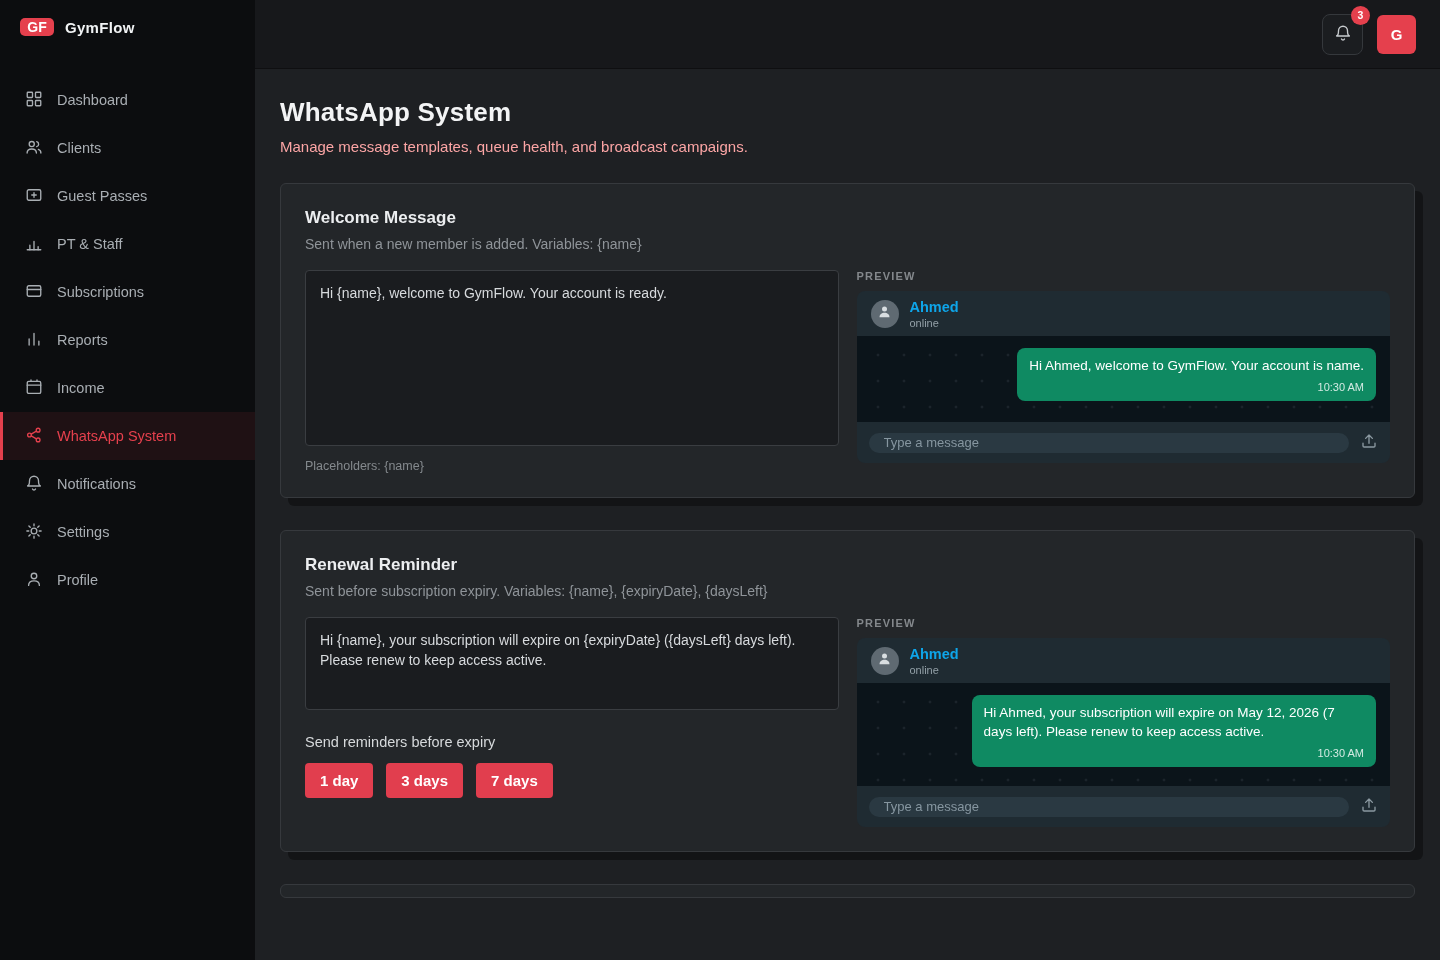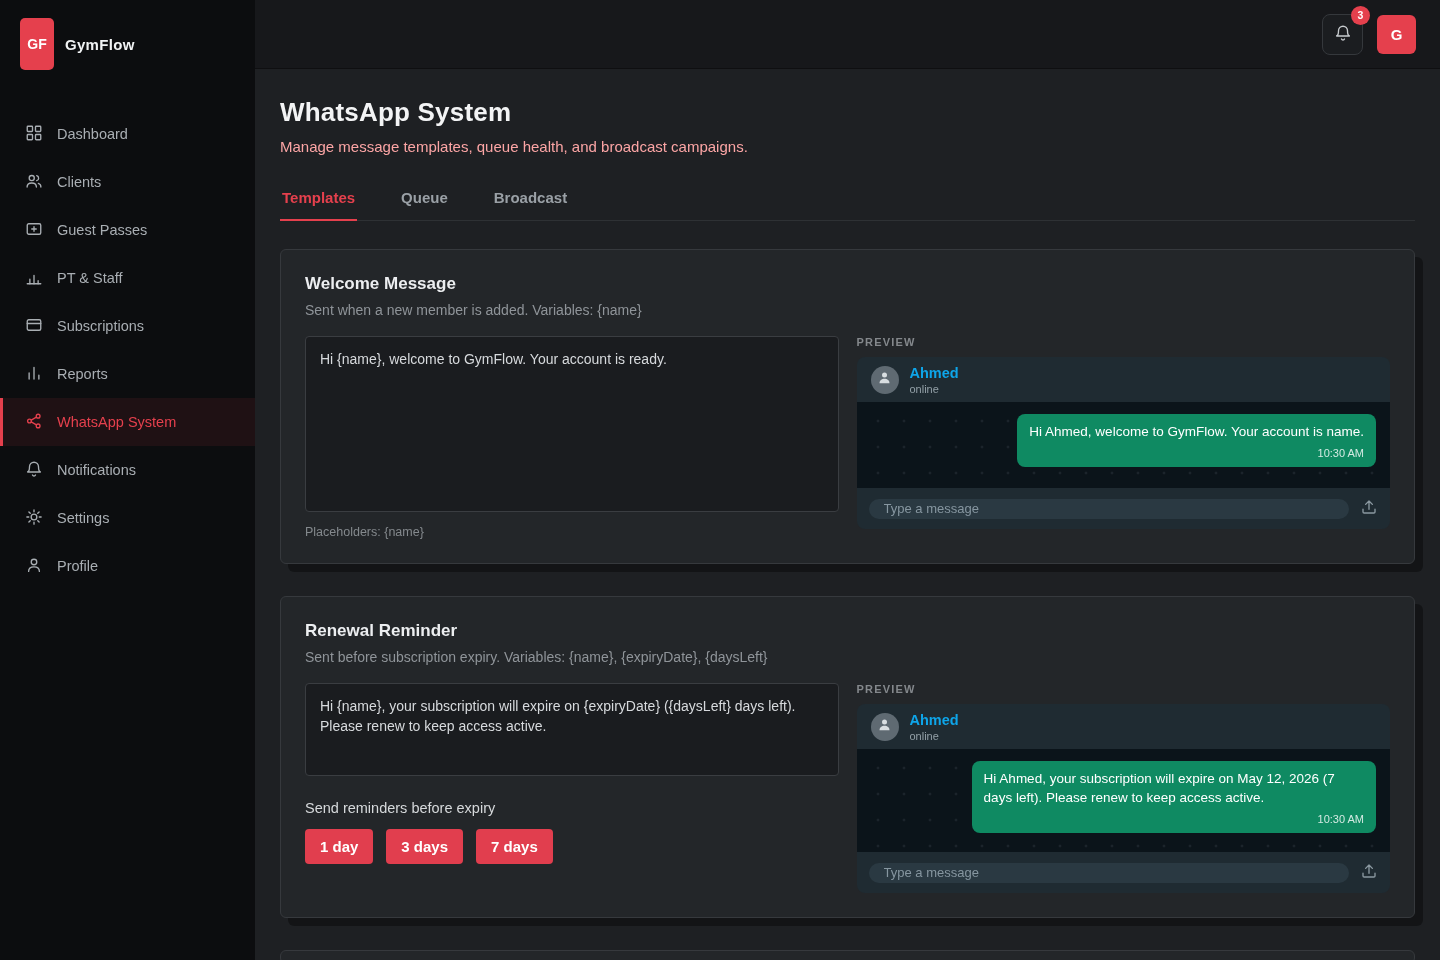--- a/index.html
+++ b/index.html
@@ -13,21 +13,21 @@
 
   
   .sidebar {
     width: 255px; min-width: 255px; height: 100%;
     background: #0c0d0f;
     padding-top: 18px;
     display: flex; flex-direction: column;
   }
   .logo-row { display: flex; align-items: center; gap: 11px; padding: 0 20px; margin-bottom: 40px; }
   .logo-badge {
-    width: 34px; height: 52px; border-radius: 5px; background: #e5404d;
+    width: 34px; height: 18px; border-radius: 5px; background: #e5404d;
     color: #fff; font-weight: bold; font-size: 14px;
     display: flex; align-items: center; justify-content: center;
   }
   .brand-name { font-size: 15px; font-weight: bold; letter-spacing: .3px; color: #f1f3f4; }
   .nav { display: flex; flex-direction: column; }
   .nav-item {
     display: flex; align-items: center; gap: 14px;
     height: 48px; padding: 0 22px 0 22px;
     color: #a9aeb3; font-size: 14.5px;
     border-left: 3px solid transparent;
@@ -214,20 +214,27 @@
             <path d="M3 10h18"></path>
           </svg></span>
       <span>Subscriptions</span>
     </div>
     <div class="nav-item">
       <span><svg viewBox="0 0 24 24" fill="none" stroke="currentColor" stroke-width="1.8" stroke-linecap="round" stroke-linejoin="round">
             <path d="M5.5 20v-8M12 20V4.5M18.5 20v-5"></path>
           </svg></span>
       <span>Reports</span>
     </div>
+    <div class="nav-item">
+      <span><svg viewBox="0 0 24 24" fill="none" stroke="currentColor" stroke-width="1.8" stroke-linecap="round" stroke-linejoin="round">
+            <rect x="3" y="4.5" width="18" height="16" rx="2"></rect>
+            <path d="M3 9.5h18M8 4.5V2.5M16 4.5V2.5"></path>
+          </svg></span>
+      <span>Income</span>
+    </div>
     <div class="nav-item active">
       <span><svg viewBox="0 0 24 24" fill="none" stroke="currentColor" stroke-width="1.8" stroke-linecap="round" stroke-linejoin="round">
             <circle cx="6" cy="12" r="2.5"></circle>
             <circle cx="17.5" cy="5.5" r="2.5"></circle>
             <circle cx="17.5" cy="18.5" r="2.5"></circle>
             <path d="M8.3 10.8l6.9-4M8.3 13.2l6.9 4"></path>
           </svg></span>
       <span>WhatsApp System</span>
     </div>
     <div class="nav-item">
@@ -265,25 +272,20 @@
       </button>
       <span class="notif-badge">3</span>
     </div>
     <button class="avatar-btn">G</button>
   </header>
 
   <main class="main">
     <h1 class="page-title">WhatsApp System</h1>
     <p class="page-subtitle">Manage message templates, queue health, and broadcast campaigns.</p>
 
-    <div class="tabs">
-      <div class="tab active">Templates</div>
-      <div class="tab">Queue</div>
-      <div class="tab">Broadcast</div>
-    </div>
 
     <div class="cards">
 
       <section class="card">
         <h2 class="card-title">Welcome Message</h2>
         <p class="card-desc">Sent when a new member is added. Variables: {name}</p>
         <div class="card-grid">
           <div class="editor-col">
             <textarea class="template-textarea ta-lg" spellcheck="false" style="">Hi {name}, welcome to GymFlow. Your account is ready.</textarea>
             <p class="placeholders-note">Placeholders: {name}</p>

